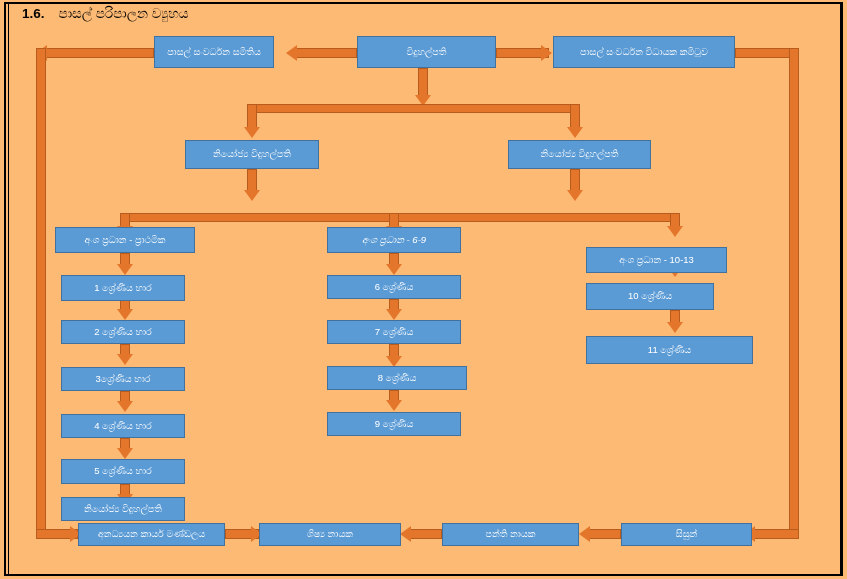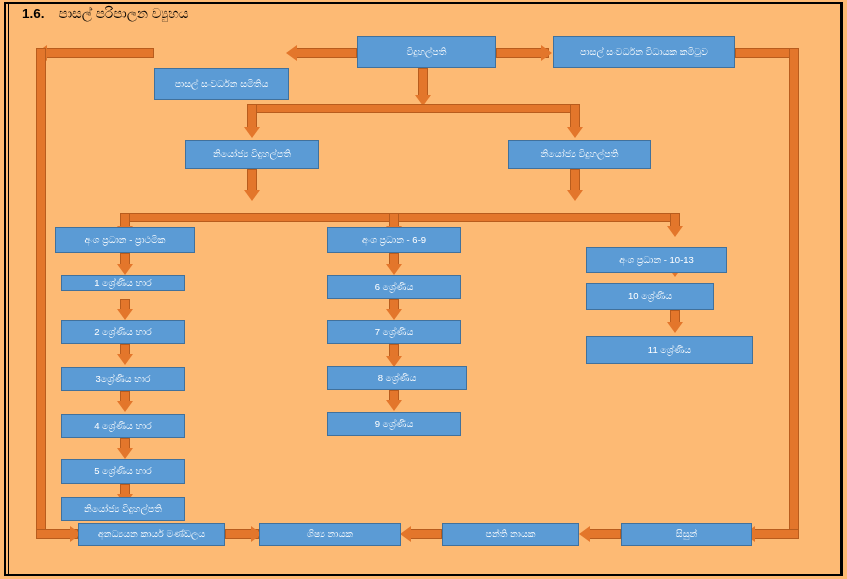--- a/index.html
+++ b/index.html
@@ -168,32 +168,32 @@
 
   <div class="seg" style="left:225px; top:529px; width:34px; height:10px;"></div>
   <div class="arrow right" style="left:251px; top:526px;"></div>
 
   <div class="seg" style="left:410px; top:529px; width:32px; height:10px;"></div>
   <div class="arrow left" style="left:400px; top:526px;"></div>
 
   <div class="seg" style="left:589px; top:529px; width:32px; height:10px;"></div>
   <div class="arrow left" style="left:579px; top:526px;"></div>
 
-  <div class="box" style="left:154px; top:36px; width:135px; height:32px;margin-top:32px;">පාසල් සංවර්ධන සමිතිය</div>
+  <div class="box" style="left:154px; top:36px; width:120px; height:32px;">පාසල් සංවර්ධන සමිතිය</div>
   <div class="box" style="left:357px; top:36px; width:139px; height:32px;">විදුහල්පති</div>
   <div class="box" style="left:553px; top:36px; width:182px; height:32px;">පාසල් සංවර්ධන විධායක කමිටුව</div>
 
   <div class="box" style="left:185px; top:140px; width:134px; height:29px;">නියෝජ්‍ය විදුහල්පති</div>
   <div class="box" style="left:508px; top:140px; width:143px; height:29px;">නියෝජ්‍ය විදුහල්පති</div>
 
   <div class="box" style="left:55px; top:227px; width:140px; height:26px;">අංශ ප්‍රධාන - ප්‍රාථමික</div>
-  <div class="box" style="left:327px; top:227px; width:134px; height:26px;">අංශ ප්‍රධාන - 6-9</div>
+  <div class="box" style="left:327px; top:227px; width:134px; height:26px;font-style:italic;">අංශ ප්‍රධාන - 6-9</div>
   <div class="box" style="left:586px; top:227px; width:141px; height:26px;margin-top:20px;">අංශ ප්‍රධාන - 10-13</div>
 
-  <div class="box" style="left:61px; top:275px; width:124px; height:16px;">1 ශ්‍රේණිය භාර</div>
+  <div class="box" style="left:61px; top:275px; width:124px; height:26px;">1 ශ්‍රේණිය භාර</div>
   <div class="box" style="left:61px; top:320px; width:124px; height:24px;">2 ශ්‍රේණිය භාර</div>
   <div class="box" style="left:61px; top:367px; width:124px; height:24px;">3ශ්‍රේණිය භාර</div>
   <div class="box" style="left:61px; top:414px; width:124px; height:24px;">4 ශ්‍රේණිය භාර</div>
   <div class="box" style="left:61px; top:459px; width:124px; height:25px;">5 ශ්‍රේණිය භාර</div>
   <div class="box" style="left:61px; top:497px; width:124px; height:24px;">නියෝජ්‍ය විදුහල්පති</div>
 
   <div class="box" style="left:327px; top:275px; width:134px; height:24px;">6 ශ්‍රේණිය</div>
   <div class="box" style="left:327px; top:320px; width:134px; height:24px;">7 ශ්‍රේණිය</div>
   <div class="box" style="left:327px; top:366px; width:140px; height:24px;">8 ශ්‍රේණිය</div>
   <div class="box" style="left:327px; top:412px; width:134px; height:24px;">9 ශ්‍රේණිය</div>

